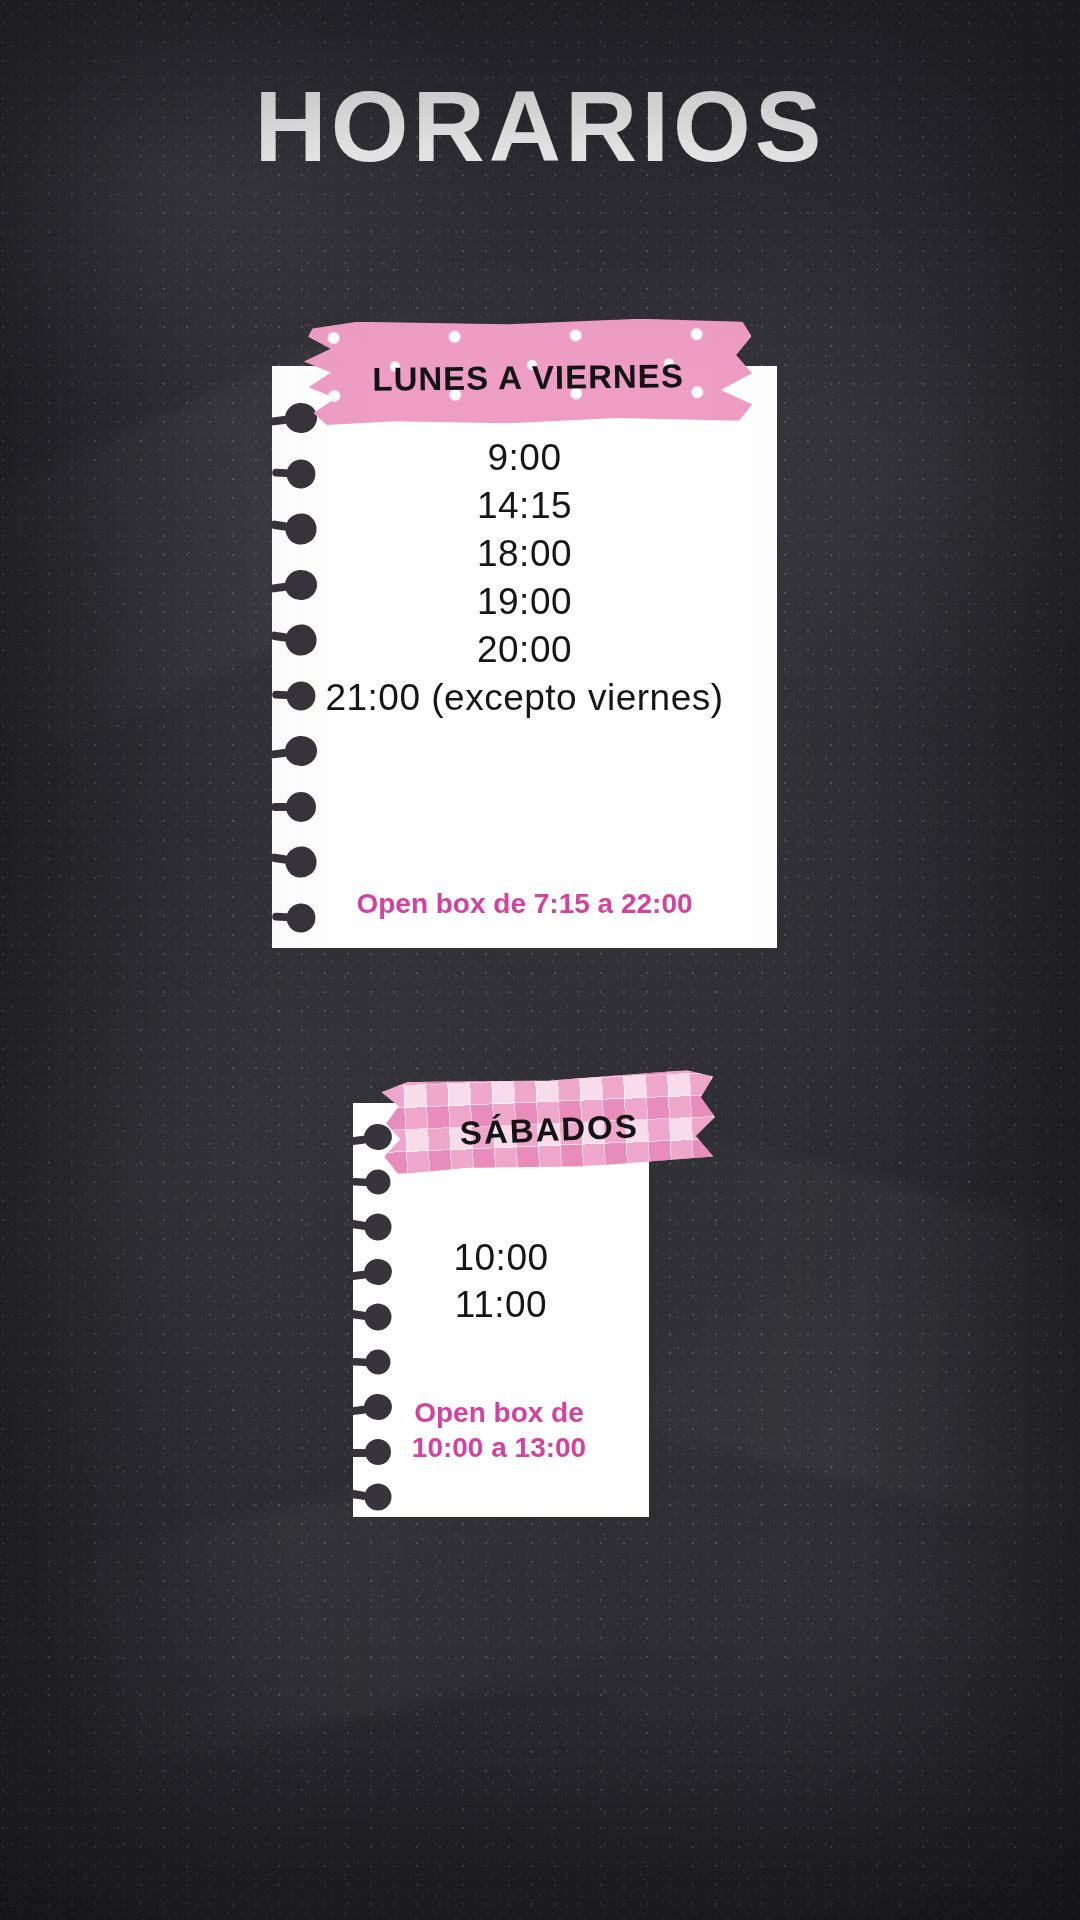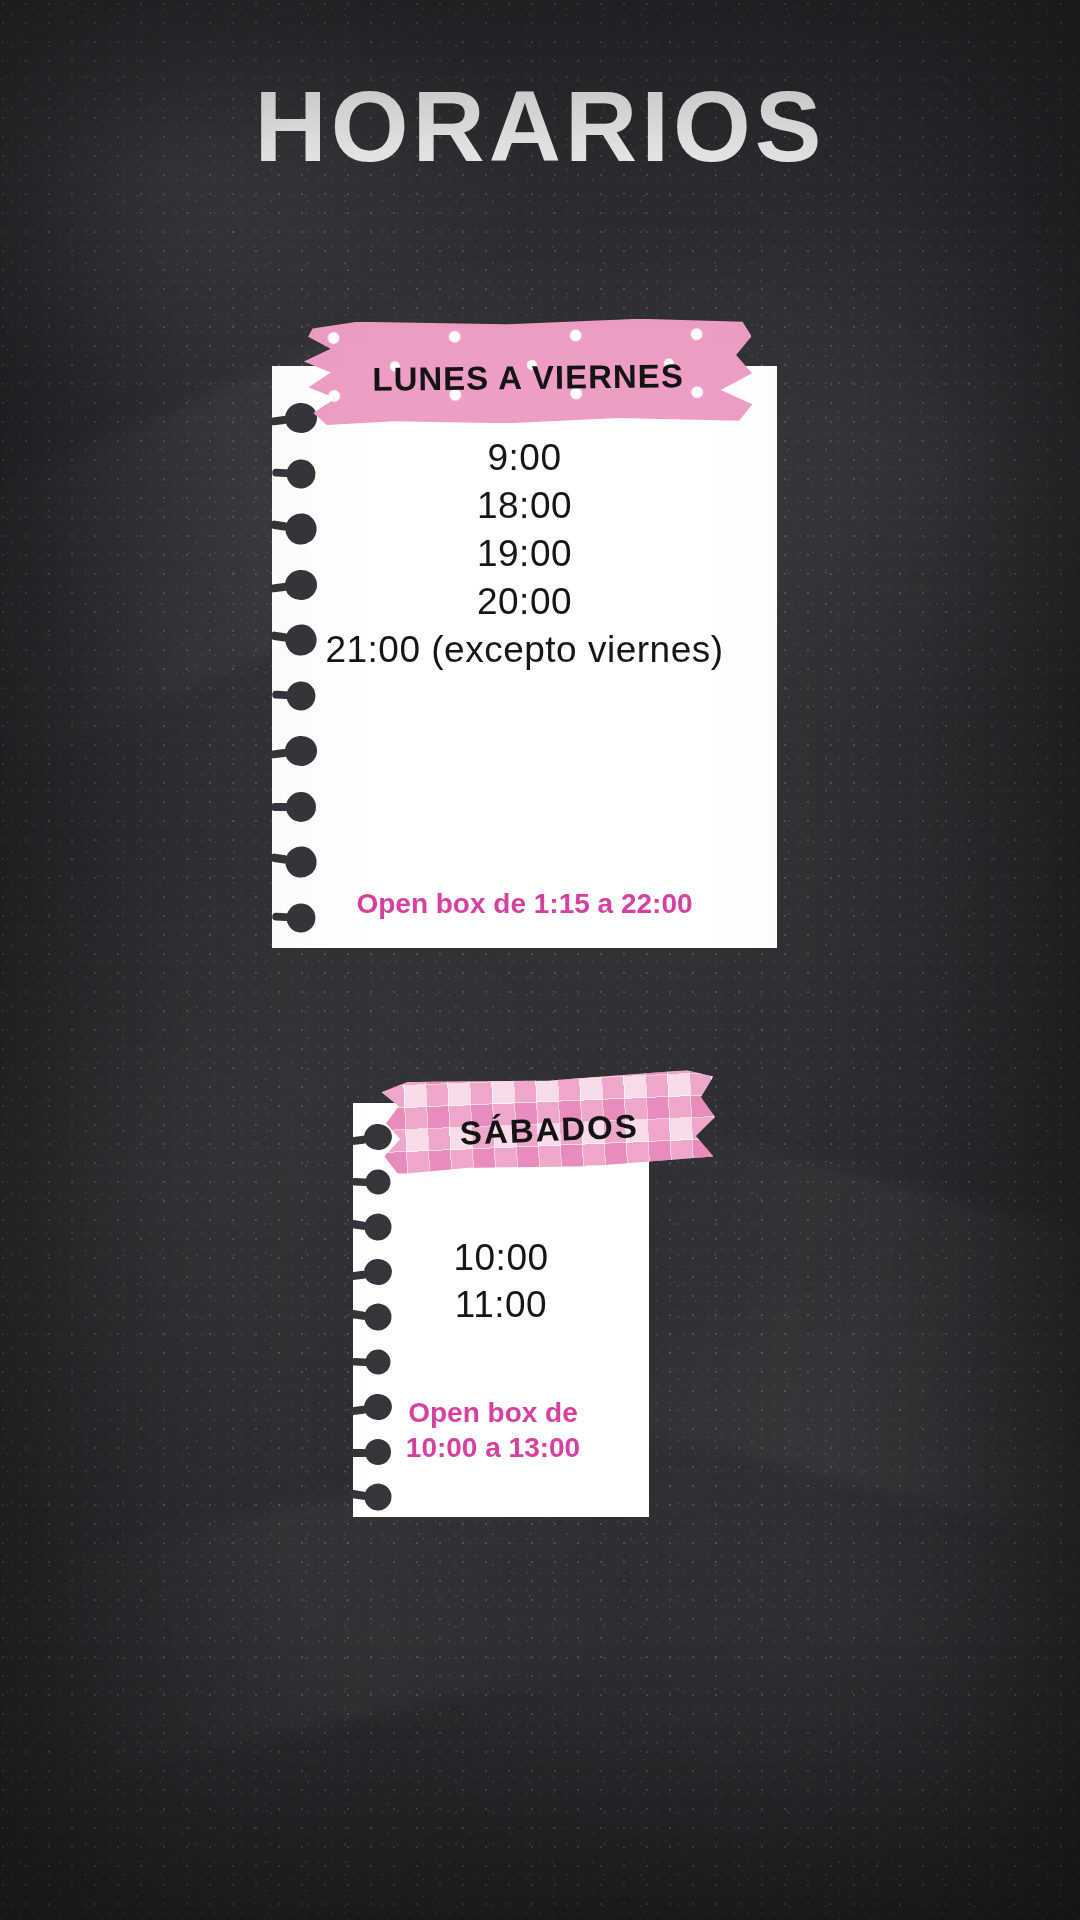--- a/index.html
+++ b/index.html
@@ -95,21 +95,21 @@
     position:absolute;left:0;width:100%;text-align:center;
     color:#161616;font-size:37px;line-height:48px;letter-spacing:.5px;
   }
   .card.weekday  .times{top:68px;}
   .card.saturday .times{top:131px;line-height:47px;}
   .openbox{
     position:absolute;left:0;width:100%;text-align:center;font-weight:700;
     color:var(--accent-magenta,#d6409f);font-size:28px;line-height:35px;
   }
   .card.weekday  .openbox{top:520px;}
-  .card.saturday .openbox{top:292px;padding:0 22px;width:calc(100% - 60px);}
+  .card.saturday .openbox{top:292px;padding:0 28px;width:calc(100% - 60px);}
 
   
   .logo{position:absolute;left:300px;top:1676px;width:480px;height:244px;color:var(--logo-pink,#efa8c9);}
   .logo svg{position:absolute;left:0;top:0;}
   .logo .ring-stroke{stroke:var(--logo-pink,#efa8c9);fill:none;stroke-linecap:round;}
   .logo .pink-fill{fill:var(--logo-pink,#efa8c9);}
   .logo .bg-fill{fill:var(--background,#2a292d);}
   .logo .bg-stroke{stroke:var(--background,#2a292d);fill:none;stroke-linecap:round;}
   .brand-top{
     position:absolute;left:203px;top:22px;font-size:82px;font-weight:700;
@@ -131,26 +131,27 @@
   <div class="smudge s2"></div>
   <div class="smudge s3"></div>
 
   <div class="title">
     <div>HORARIOS</div>
   </div>
 
   <div class="card weekday">
     <div class="times">
         <div>9:00</div>
+        <div>14:15</div>
         <div>18:00</div>
         <div>19:00</div>
         <div>20:00</div>
         <div>21:00 (excepto viernes)</div>
       </div>
-    <div class="openbox">Open box de 1:15 a 22:00</div>
+    <div class="openbox">Open box de 7:15 a 22:00</div>
   <div class="hole" style="top: 37px; height: 30px; width: 30px;"></div>
       <div class="hole" style="top: 92.5px; height: 30px; width: 30px;"></div>
       <div class="hole" style="top: 148px; height: 30px; width: 30px;"></div>
       <div class="hole" style="top: 203.5px; height: 30px; width: 30px;"></div>
       <div class="hole" style="top: 259px; height: 30px; width: 30px;"></div>
       <div class="hole" style="top: 314.5px; height: 30px; width: 30px;"></div>
       <div class="hole" style="top: 370px; height: 30px; width: 30px;"></div>
       <div class="hole" style="top: 425.5px; height: 30px; width: 30px;"></div>
       <div class="hole" style="top: 481px; height: 30px; width: 30px;"></div>
       <div class="hole" style="top: 536.5px; height: 30px; width: 30px;"></div>

